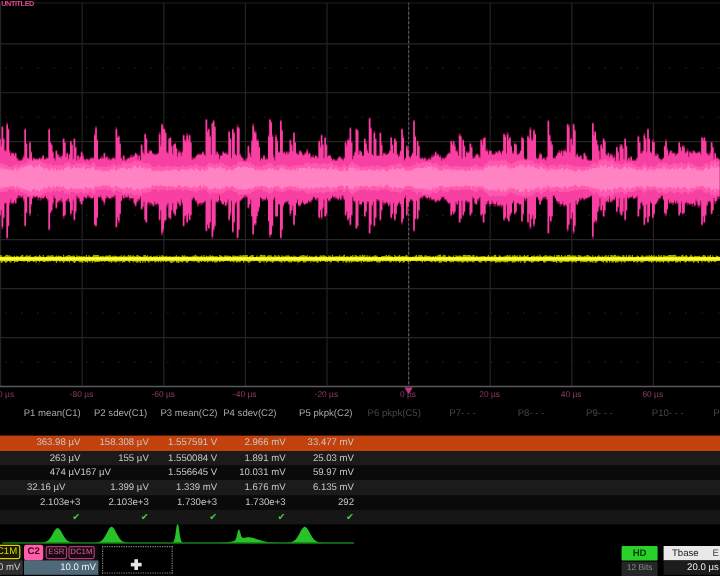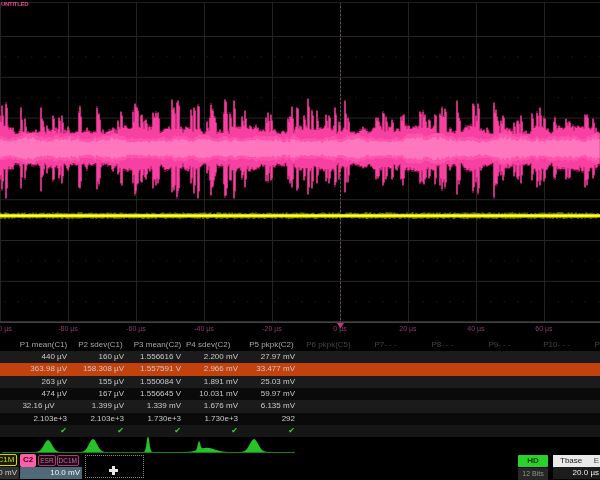--- a/index.html
+++ b/index.html
@@ -88,44 +88,37 @@
       <div class="c " style="text-align:center">P3 mean(C2)</div>
       <div class="c " style="text-align:left">P4 sdev(C2)</div>
       <div class="c " style="text-align:center">P5 pkpk(C2)</div>
       <div class="c dim" style="text-align:center">P6 pkpk(C5)</div>
       <div class="c dim" style="text-align:center">P7- - -</div>
       <div class="c dim" style="text-align:center">P8- - -</div>
       <div class="c dim" style="text-align:center">P9- - -</div>
       <div class="c dim" style="text-align:center">P10- - -</div>
       <div class="c dim" style="text-align:center;margin-left:-6px">P11- - -</div>
     </div>
-    <div class="trow" style="top:351.0px;height:12.3px;line-height:12.3px;background:#1b1b1b">
-      <div class="c " style="text-align:right">440 µV</div>
-      <div class="c " style="text-align:right">160 µV</div>
-      <div class="c " style="text-align:right">1.556616 V</div>
-      <div class="c " style="text-align:right">2.200 mV</div>
-      <div class="c " style="text-align:right">27.97 mV</div>
-    </div>
     <div class="trow" style="top:363.3px;height:12.3px;line-height:12.3px;background:#c2410c">
       <div class="c " style="text-align:right">363.98 µV</div>
       <div class="c " style="text-align:right">158.308 µV</div>
       <div class="c " style="text-align:right">1.557591 V</div>
       <div class="c " style="text-align:right">2.966 mV</div>
       <div class="c " style="text-align:right">33.477 mV</div>
     </div>
     <div class="trow" style="top:375.7px;height:12.3px;line-height:12.3px;background:#1b1b1b">
       <div class="c " style="text-align:right">263 µV</div>
       <div class="c " style="text-align:right">155 µV</div>
       <div class="c " style="text-align:right">1.550084 V</div>
       <div class="c " style="text-align:right">1.891 mV</div>
       <div class="c " style="text-align:right">25.03 mV</div>
     </div>
     <div class="trow" style="top:388.0px;height:16px;line-height:12.3px;background:#0a0a0a">
       <div class="c " style="text-align:right">474 µV</div>
-      <div class="c " style="text-align:right">167 µV</div>
+      <div class="c " style="">167 µV</div>
       <div class="c " style="text-align:right">1.556645 V</div>
       <div class="c " style="text-align:right">10.031 mV</div>
       <div class="c " style="text-align:right">59.97 mV</div>
     </div>
     <div class="trow" style="top:400.4px;height:12.3px;line-height:12.3px;background:#1b1b1b">
       <div class="c " style="text-align:center">32.16 µV</div>
       <div class="c " style="text-align:right">1.399 µV</div>
       <div class="c " style="text-align:right">1.339 mV</div>
       <div class="c " style="text-align:right">1.676 mV</div>
       <div class="c " style="text-align:right">6.135 mV</div>

